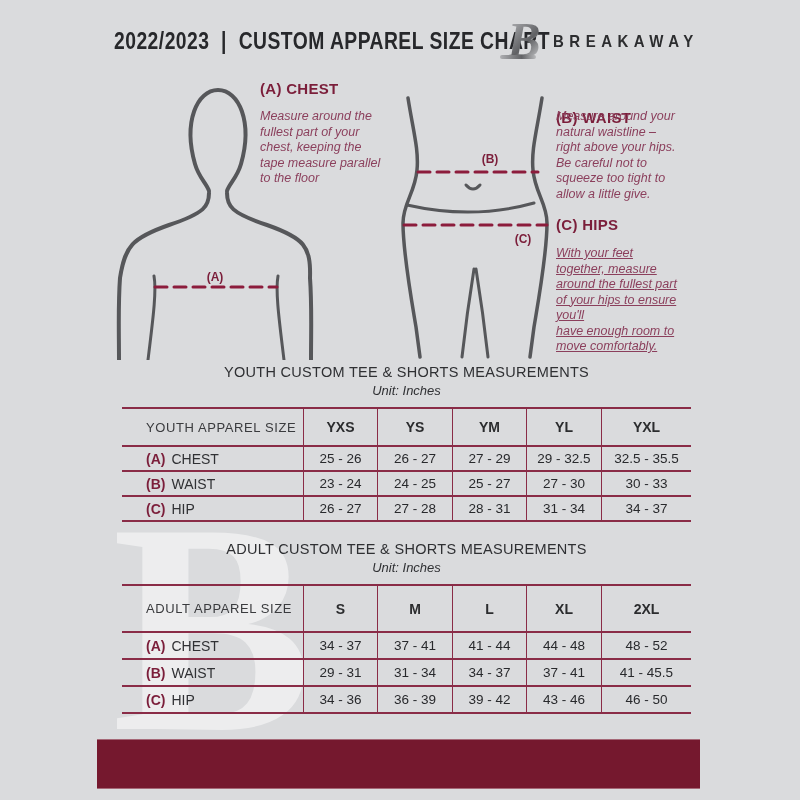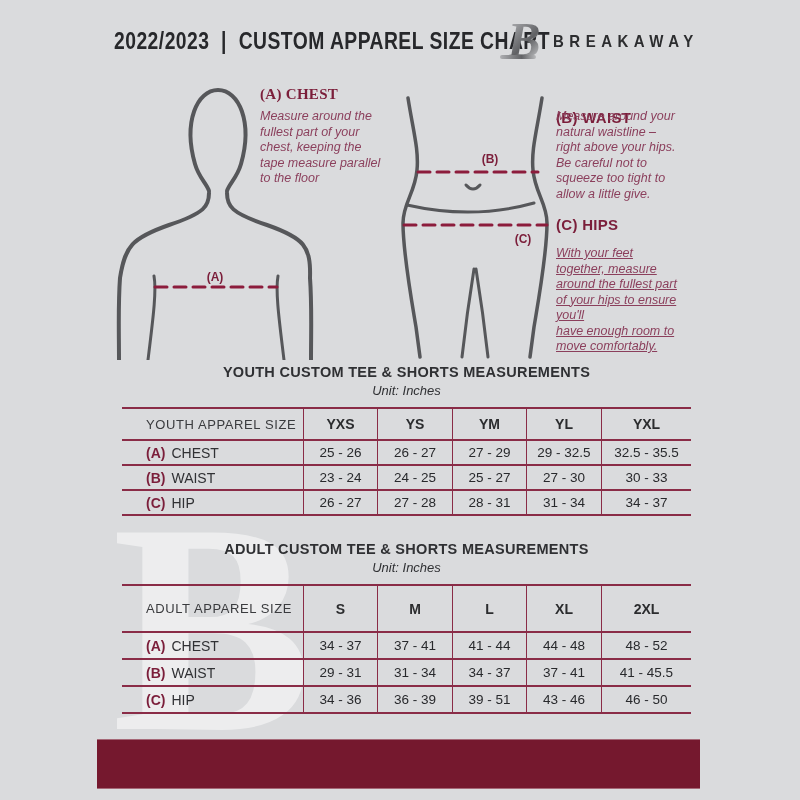--- a/index.html
+++ b/index.html
@@ -25,49 +25,49 @@
     -webkit-background-clip:text;background-clip:text;color:transparent;display:block;text-align:center;}
   .logo-bar{position:absolute;left:2px;bottom:9px;width:36px;height:4px;border-radius:2px;
     background:linear-gradient(90deg,#aeafb2,#626366 60%,#b9babc);}
   .brand{position:absolute;left:553px;top:32px;font-size:15px;font-weight:700;letter-spacing:5.5px;
     color:#2c2d2f;transform:scale(1,1.08);transform-origin:left top;}
 
   
   .sec-heading{position:absolute;font-size:15px;font-weight:700;color:var(--maroon);letter-spacing:.3px;}
   .sec-body{position:absolute;font-size:12.5px;font-style:italic;color:var(--body-maroon);
     line-height:15.5px;white-space:pre-line;}
-  #sec-chest-h{left:260px;top:86px;font-family:Liberation Serif, serif;}
+  #sec-chest-h{left:260px;top:80px;}
   #sec-chest-b{left:260px;top:109px;width:180px;}
   #sec-waist-h{left:556px;top:86px;margin-top:23px;}
   #sec-waist-b{left:556px;top:109px;width:140px;}
   #sec-hips-h{left:556px;top:216px;}
   #sec-hips-b{left:556px;top:246px;width:150px;text-decoration:underline;}
 
   
   .fig{position:absolute;}
   #fig-upper{left:110px;top:80px;}
   #fig-lower{left:390px;top:95px;}
   .fig path,.fig ellipse{fill:none;stroke:var(--figure);stroke-linecap:round;}
   .guide{stroke:#8c1c3c !important;stroke-width:3;stroke-dasharray:12 7;}
   .fig text{font-family:"Liberation Sans",sans-serif;font-weight:700;fill:var(--maroon);font-size:12px;}
 
   
   .tbl-title{position:absolute;left:122px;width:569px;text-align:center;font-size:14.5px;
-    font-weight:700;letter-spacing:.3px;color:#2f3033;}
+    font-weight:400;letter-spacing:.3px;color:#2f3033;}
   .tbl-unit{position:absolute;left:122px;width:569px;text-align:center;font-size:13px;
     font-style:italic;color:#2f3033;}
   #youth-title{top:364px;}  #youth-unit{top:383px;}
   #adult-title{top:541px;}  #adult-unit{top:560px;}
 
   .size-table{position:absolute;left:122px;width:569px;border-top:2px solid var(--line);
     border-bottom:2px solid var(--line);z-index:2;}
   #youth-table{top:407px;} #adult-table{top:584px;}
   .t-row{display:grid;grid-template-columns:182px 74px 75px 74px 75px 89px;}
   .t-row + .t-row{border-top:2px solid var(--line);}
-  .youth .head{height:30px;} .youth .datarow{height:25px;}
+  .youth .head{height:36px;} .youth .datarow{height:25px;}
   .adult .head{height:45px;} .adult .datarow{height:27px;}
   .t-cell{display:flex;align-items:center;justify-content:center;border-right:1px solid var(--line);
     font-size:13.5px;color:#28292c;}
   .t-cell:last-child{border-right:none;}
   .t-cell.lbl{justify-content:flex-start;padding-left:24px;}
   .label-h{font-size:13px;letter-spacing:.6px;color:#3a3b3e;}
   .size-h{font-weight:700;font-size:14px;color:#2b2c2e;}
   .row-lbl{padding-left:30px;font-size:14px;color:#303134;}
   .row-key{font-weight:700;color:var(--maroon);margin-right:6px;}
 
@@ -215,20 +215,20 @@
         <div class="t-cell">37 - 41</div>
         <div class="t-cell">41 - 45.5</div>
       </div>
       <div class="t-row datarow">
         <div class="t-cell lbl row-lbl">
           <span class="row-key">(C)</span>
           <span>HIP</span>
         </div>
         <div class="t-cell">34 - 36</div>
         <div class="t-cell">36 - 39</div>
-        <div class="t-cell">39 - 51</div>
+        <div class="t-cell">39 - 42</div>
         <div class="t-cell">43 - 46</div>
         <div class="t-cell">46 - 50</div>
       </div>
     </div>
 
   <div class="footer-bar"></div>
 </div>
 
 </body></html>

